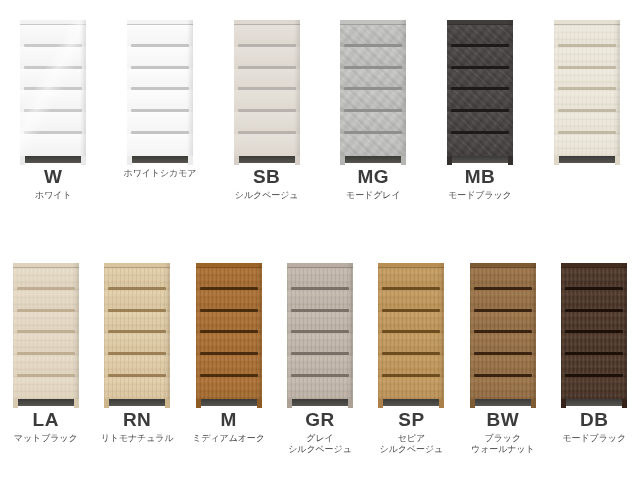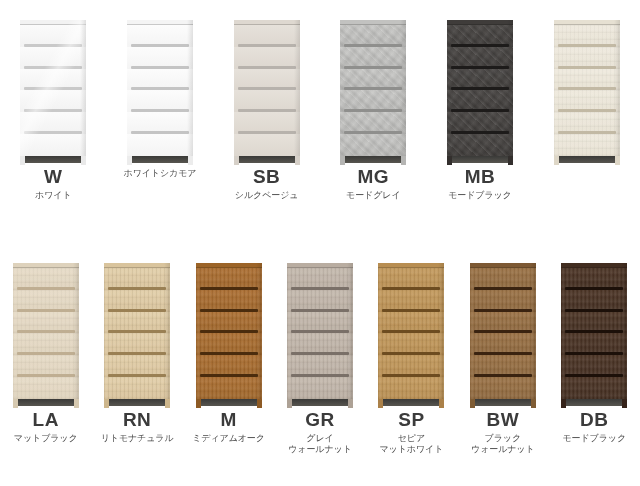--- a/index.html
+++ b/index.html
@@ -403,21 +403,21 @@
             <div class="cab-base">
               <div class="shadowbox"></div>
               <div class="leg-l" style="background: rgb(173, 161, 149);"></div>
               <div class="leg-r" style="background: rgb(173, 161, 149);"></div>
             </div>
           </div>
         </div>
         <div class="label-block">
           <div class="code">GR</div>
           <div class="name">グレイ
-ウォールナット</div>
+シルクベージュ</div>
         </div>
       </div>
       <div class="swatch-cell">
         <div class="cabinet-wrap">
           <div class="cabinet">
             <div class="cab-body">
               <div class="cab-top" style="background: rgb(184, 142, 82);"></div>
               <div class="drawer" data-gi="66" style="background: repeating-linear-gradient(90deg, rgba(0, 0, 0, 0.1) 0px, rgba(0, 0, 0, 0) 1px, rgba(255, 255, 255, 0.09) 2px, rgba(0, 0, 0, 0) 4px), repeating-linear-gradient(0deg, rgba(0, 0, 0, 0.043) 0px, rgba(0, 0, 0, 0) 2px, rgba(255, 255, 255, 0.05) 3px, rgba(0, 0, 0, 0) 7px), linear-gradient(rgb(195, 154, 94), rgb(182, 140, 80)); --groove: #6d4c20;"></div>
               <div class="drawer" data-gi="67" style="background: repeating-linear-gradient(90deg, rgba(0, 0, 0, 0.1) 0px, rgba(0, 0, 0, 0) 1px, rgba(255, 255, 255, 0.09) 2px, rgba(0, 0, 0, 0) 4px), repeating-linear-gradient(0deg, rgba(0, 0, 0, 0.043) 0px, rgba(0, 0, 0, 0) 2px, rgba(255, 255, 255, 0.05) 3px, rgba(0, 0, 0, 0) 7px), linear-gradient(rgb(195, 154, 94), rgb(182, 140, 80)); --groove: #6d4c20;"></div>
               <div class="drawer" data-gi="68" style="background: repeating-linear-gradient(90deg, rgba(0, 0, 0, 0.1) 0px, rgba(0, 0, 0, 0) 1px, rgba(255, 255, 255, 0.09) 2px, rgba(0, 0, 0, 0) 4px), repeating-linear-gradient(0deg, rgba(0, 0, 0, 0.043) 0px, rgba(0, 0, 0, 0) 2px, rgba(255, 255, 255, 0.05) 3px, rgba(0, 0, 0, 0) 7px), linear-gradient(rgb(195, 154, 94), rgb(182, 140, 80)); --groove: #6d4c20;"></div>
@@ -429,21 +429,21 @@
             <div class="cab-base">
               <div class="shadowbox"></div>
               <div class="leg-l" style="background: rgb(171, 129, 73);"></div>
               <div class="leg-r" style="background: rgb(171, 129, 73);"></div>
             </div>
           </div>
         </div>
         <div class="label-block">
           <div class="code">SP</div>
           <div class="name">セピア
-マットホワイト</div>
+シルクベージュ</div>
         </div>
       </div>
       <div class="swatch-cell">
         <div class="cabinet-wrap">
           <div class="cabinet">
             <div class="cab-body">
               <div class="cab-top" style="background: rgb(125, 89, 52);"></div>
               <div class="drawer" data-gi="72" style="background: repeating-linear-gradient(90deg, rgba(0, 0, 0, 0.1) 0px, rgba(0, 0, 0, 0) 1px, rgba(255, 255, 255, 0.09) 2px, rgba(0, 0, 0, 0) 4px), repeating-linear-gradient(0deg, rgba(0, 0, 0, 0.043) 0px, rgba(0, 0, 0, 0) 2px, rgba(255, 255, 255, 0.05) 3px, rgba(0, 0, 0, 0) 7px), linear-gradient(rgb(154, 114, 70), rgb(139, 101, 60)); --groove: #3a2310;"></div>
               <div class="drawer" data-gi="73" style="background: repeating-linear-gradient(90deg, rgba(0, 0, 0, 0.1) 0px, rgba(0, 0, 0, 0) 1px, rgba(255, 255, 255, 0.09) 2px, rgba(0, 0, 0, 0) 4px), repeating-linear-gradient(0deg, rgba(0, 0, 0, 0.043) 0px, rgba(0, 0, 0, 0) 2px, rgba(255, 255, 255, 0.05) 3px, rgba(0, 0, 0, 0) 7px), linear-gradient(rgb(154, 114, 70), rgb(139, 101, 60)); --groove: #3a2310;"></div>
               <div class="drawer" data-gi="74" style="background: repeating-linear-gradient(90deg, rgba(0, 0, 0, 0.1) 0px, rgba(0, 0, 0, 0) 1px, rgba(255, 255, 255, 0.09) 2px, rgba(0, 0, 0, 0) 4px), repeating-linear-gradient(0deg, rgba(0, 0, 0, 0.043) 0px, rgba(0, 0, 0, 0) 2px, rgba(255, 255, 255, 0.05) 3px, rgba(0, 0, 0, 0) 7px), linear-gradient(rgb(154, 114, 70), rgb(139, 101, 60)); --groove: #3a2310;"></div>

